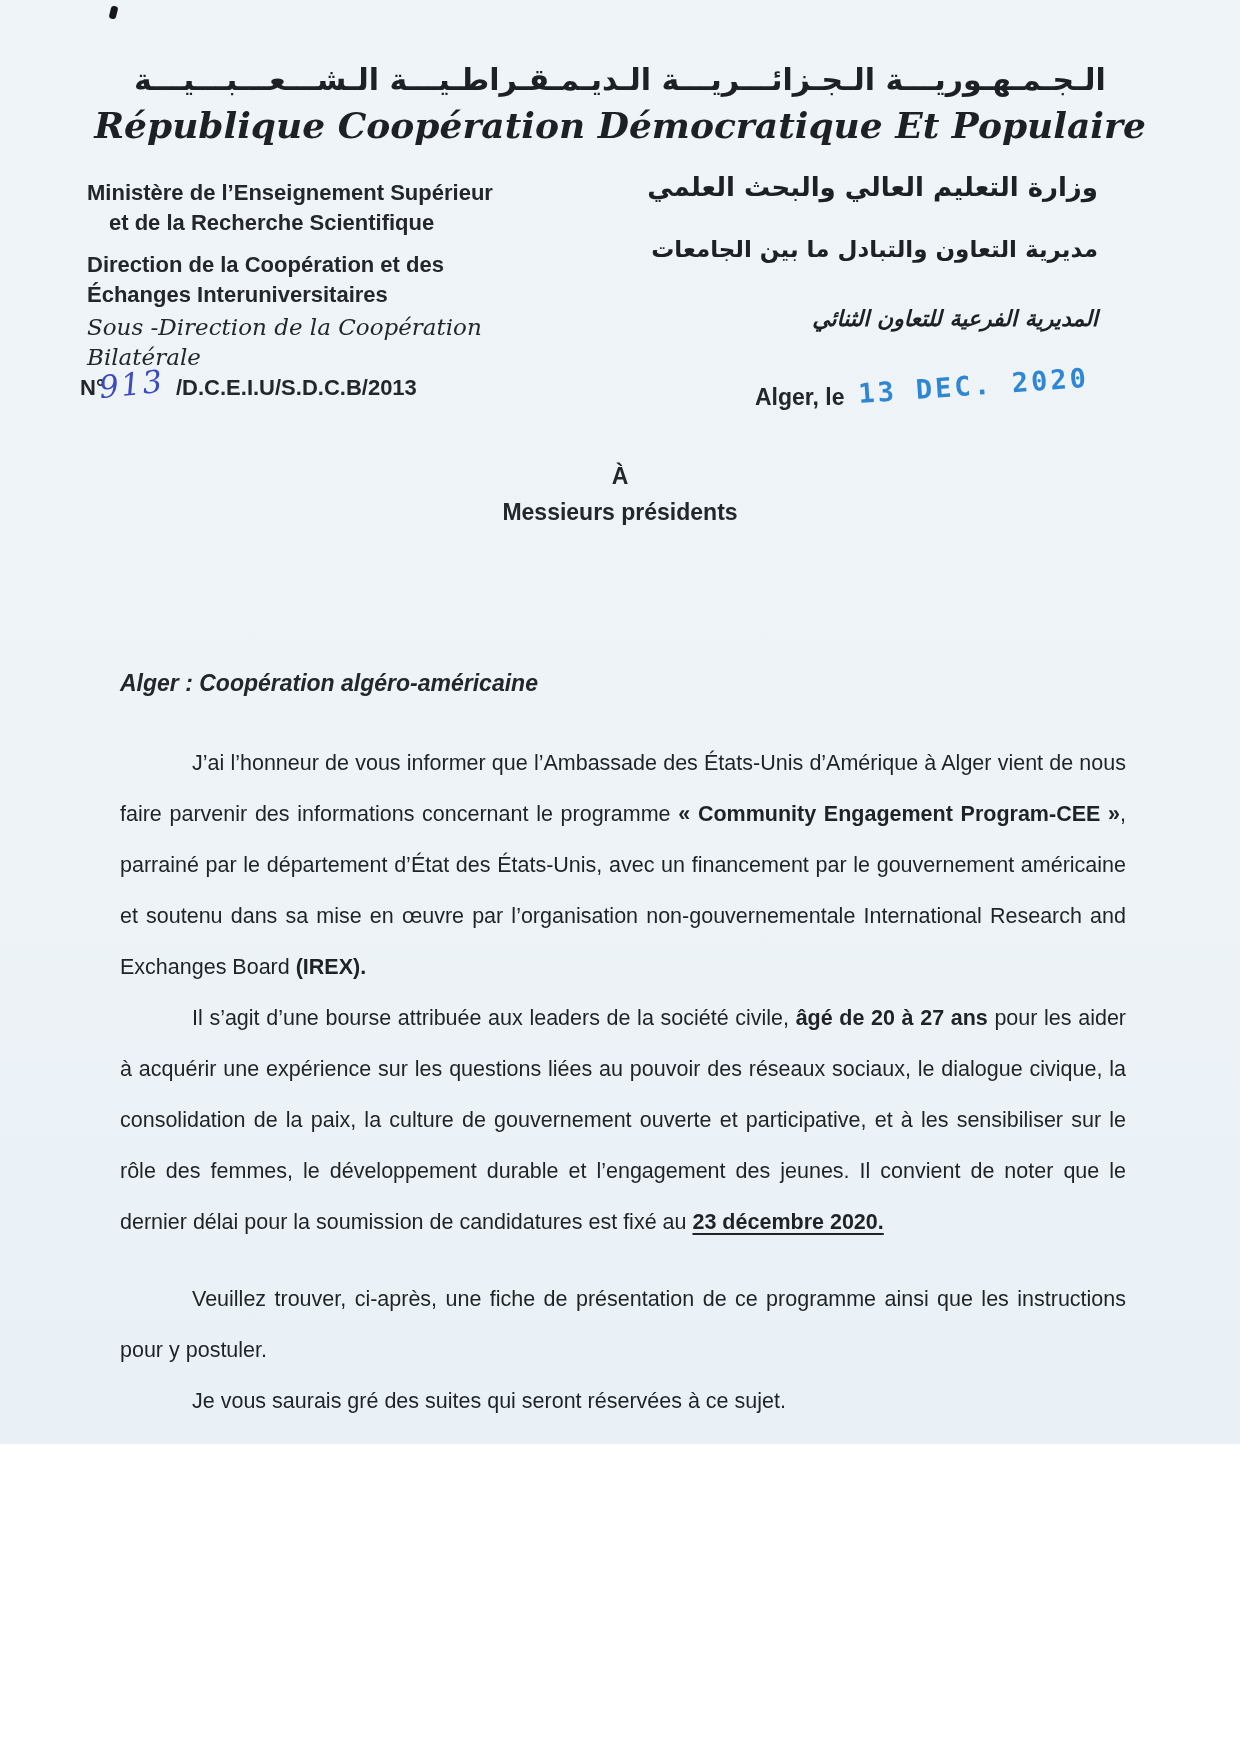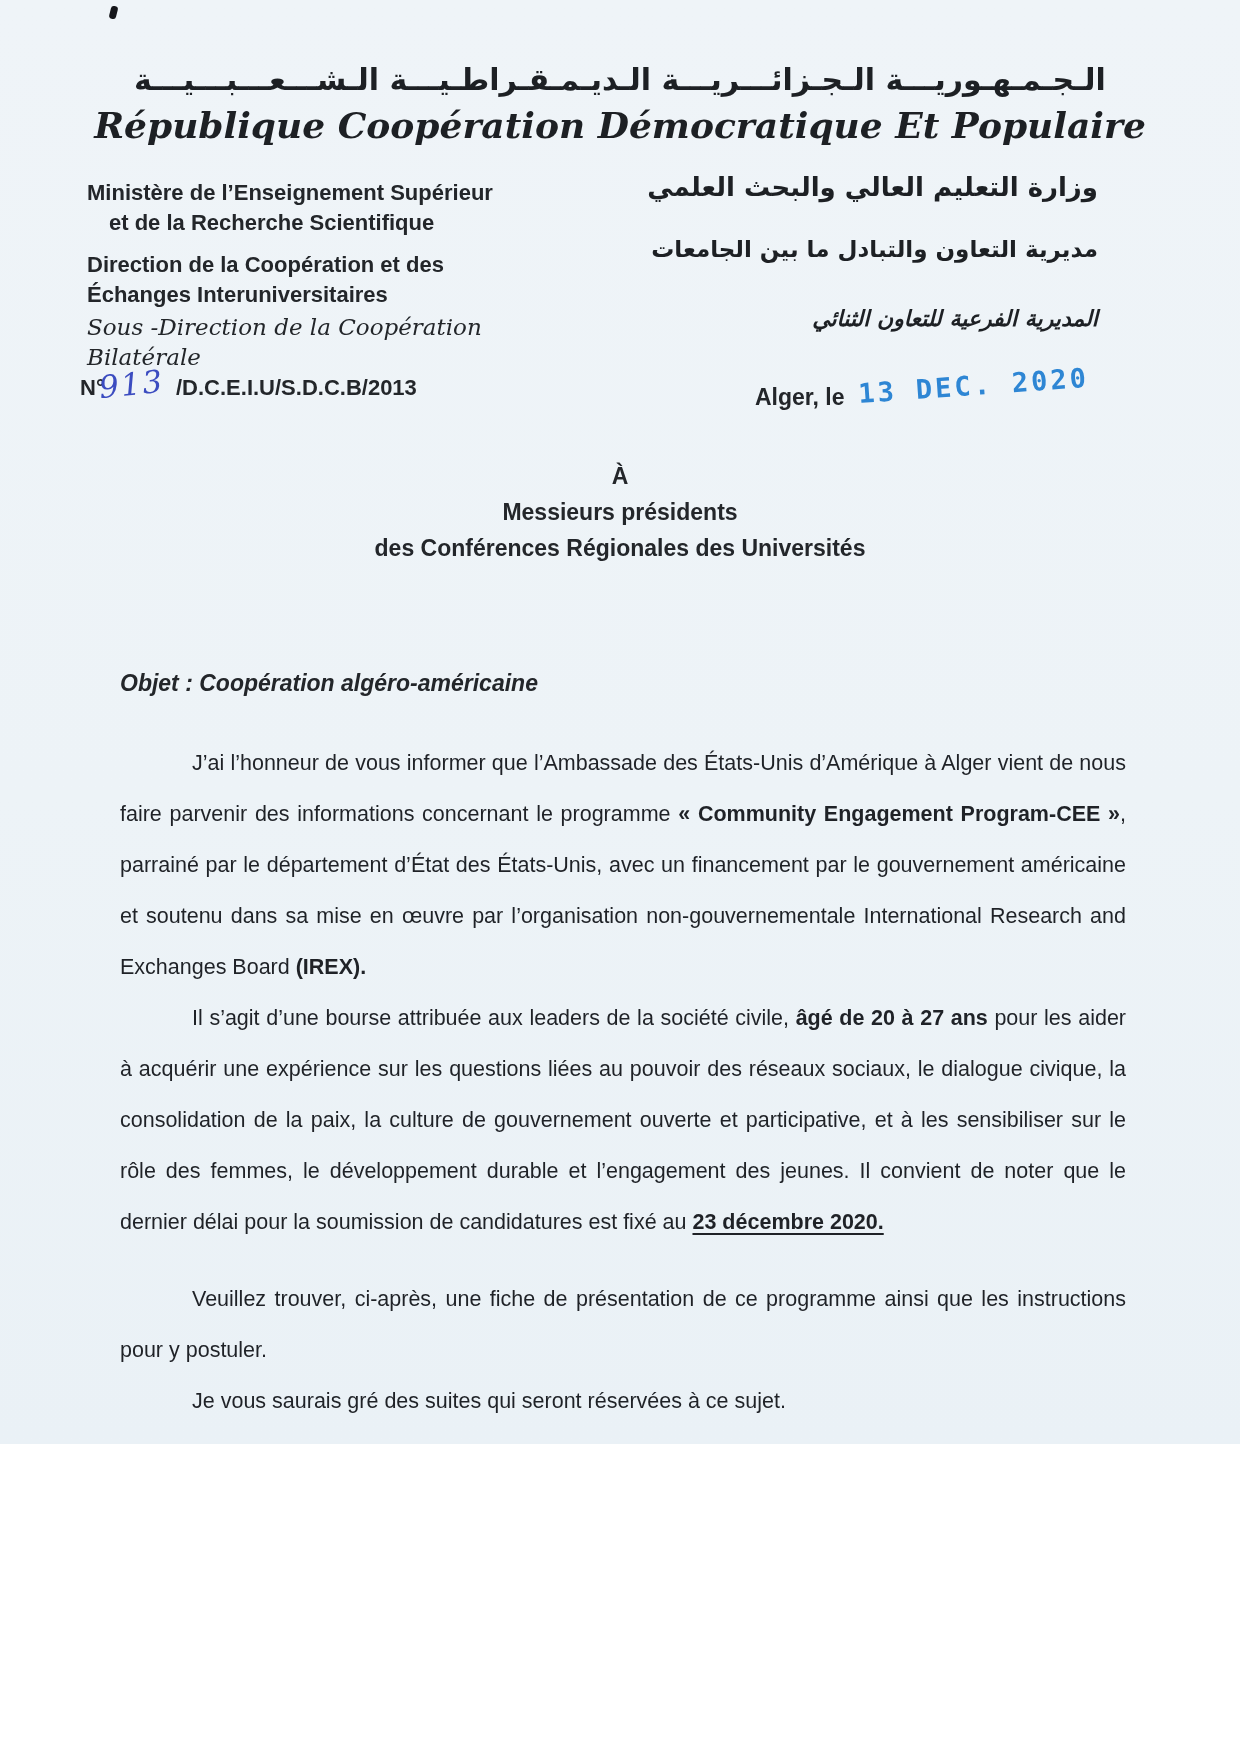--- a/index.html
+++ b/index.html
@@ -100,25 +100,24 @@
   <div class="abs ref-line">
     <span>N°</span><span class="hand-num">913</span> <span>/D.C.E.I.U/S.D.C.B/2013</span>
   </div>
 
   <div class="abs place">Alger, le</div>
   <div class="abs date-stamp">13 DEC. 2020</div>
 
   <div class="abs addressee">
     <div>À</div>
     <div>Messieurs présidents</div>
-    <div>des Conférences Régionales des Universités</div>
   </div>
 
   <div class="abs subject">
-    <span>Objet :</span>
+    <span>Alger :</span>
     <span>Coopération algéro-américaine</span>
   </div>
 
   <div class="abs body">
     <p><span>J’ai l’honneur de vous informer que l’Ambassade des États-Unis d’Amérique à Alger vient de nous faire parvenir des informations concernant le programme </span><span class="b">« Community Engagement Program-CEE »</span><span>, parrainé par le département d’État des États-Unis, avec un financement par le gouvernement américaine et soutenu dans sa mise en œuvre par l’organisation non-gouvernementale International Research and Exchanges Board </span><span class="b">(IREX).</span></p>
     <p><span>Il s’agit  d’une bourse attribuée aux leaders de la société civile, </span><span class="b">âgé de 20 à 27 ans</span><span>  pour les aider à acquérir une expérience sur les questions liées au pouvoir des réseaux sociaux, le dialogue civique, la consolidation de la paix, la culture de gouvernement ouverte et participative, et à les sensibiliser sur le rôle des femmes, le développement durable et l’engagement des jeunes. Il convient de noter que le dernier délai pour la soumission de candidatures est fixé au </span><span class="b u">23 décembre 2020.</span></p>
     <p class="sp">Veuillez trouver, ci-après, une fiche de présentation de ce programme ainsi que les instructions pour y postuler.</p>
     <p>Je vous saurais gré des suites qui seront réservées à ce sujet.</p>
   </div>
 

